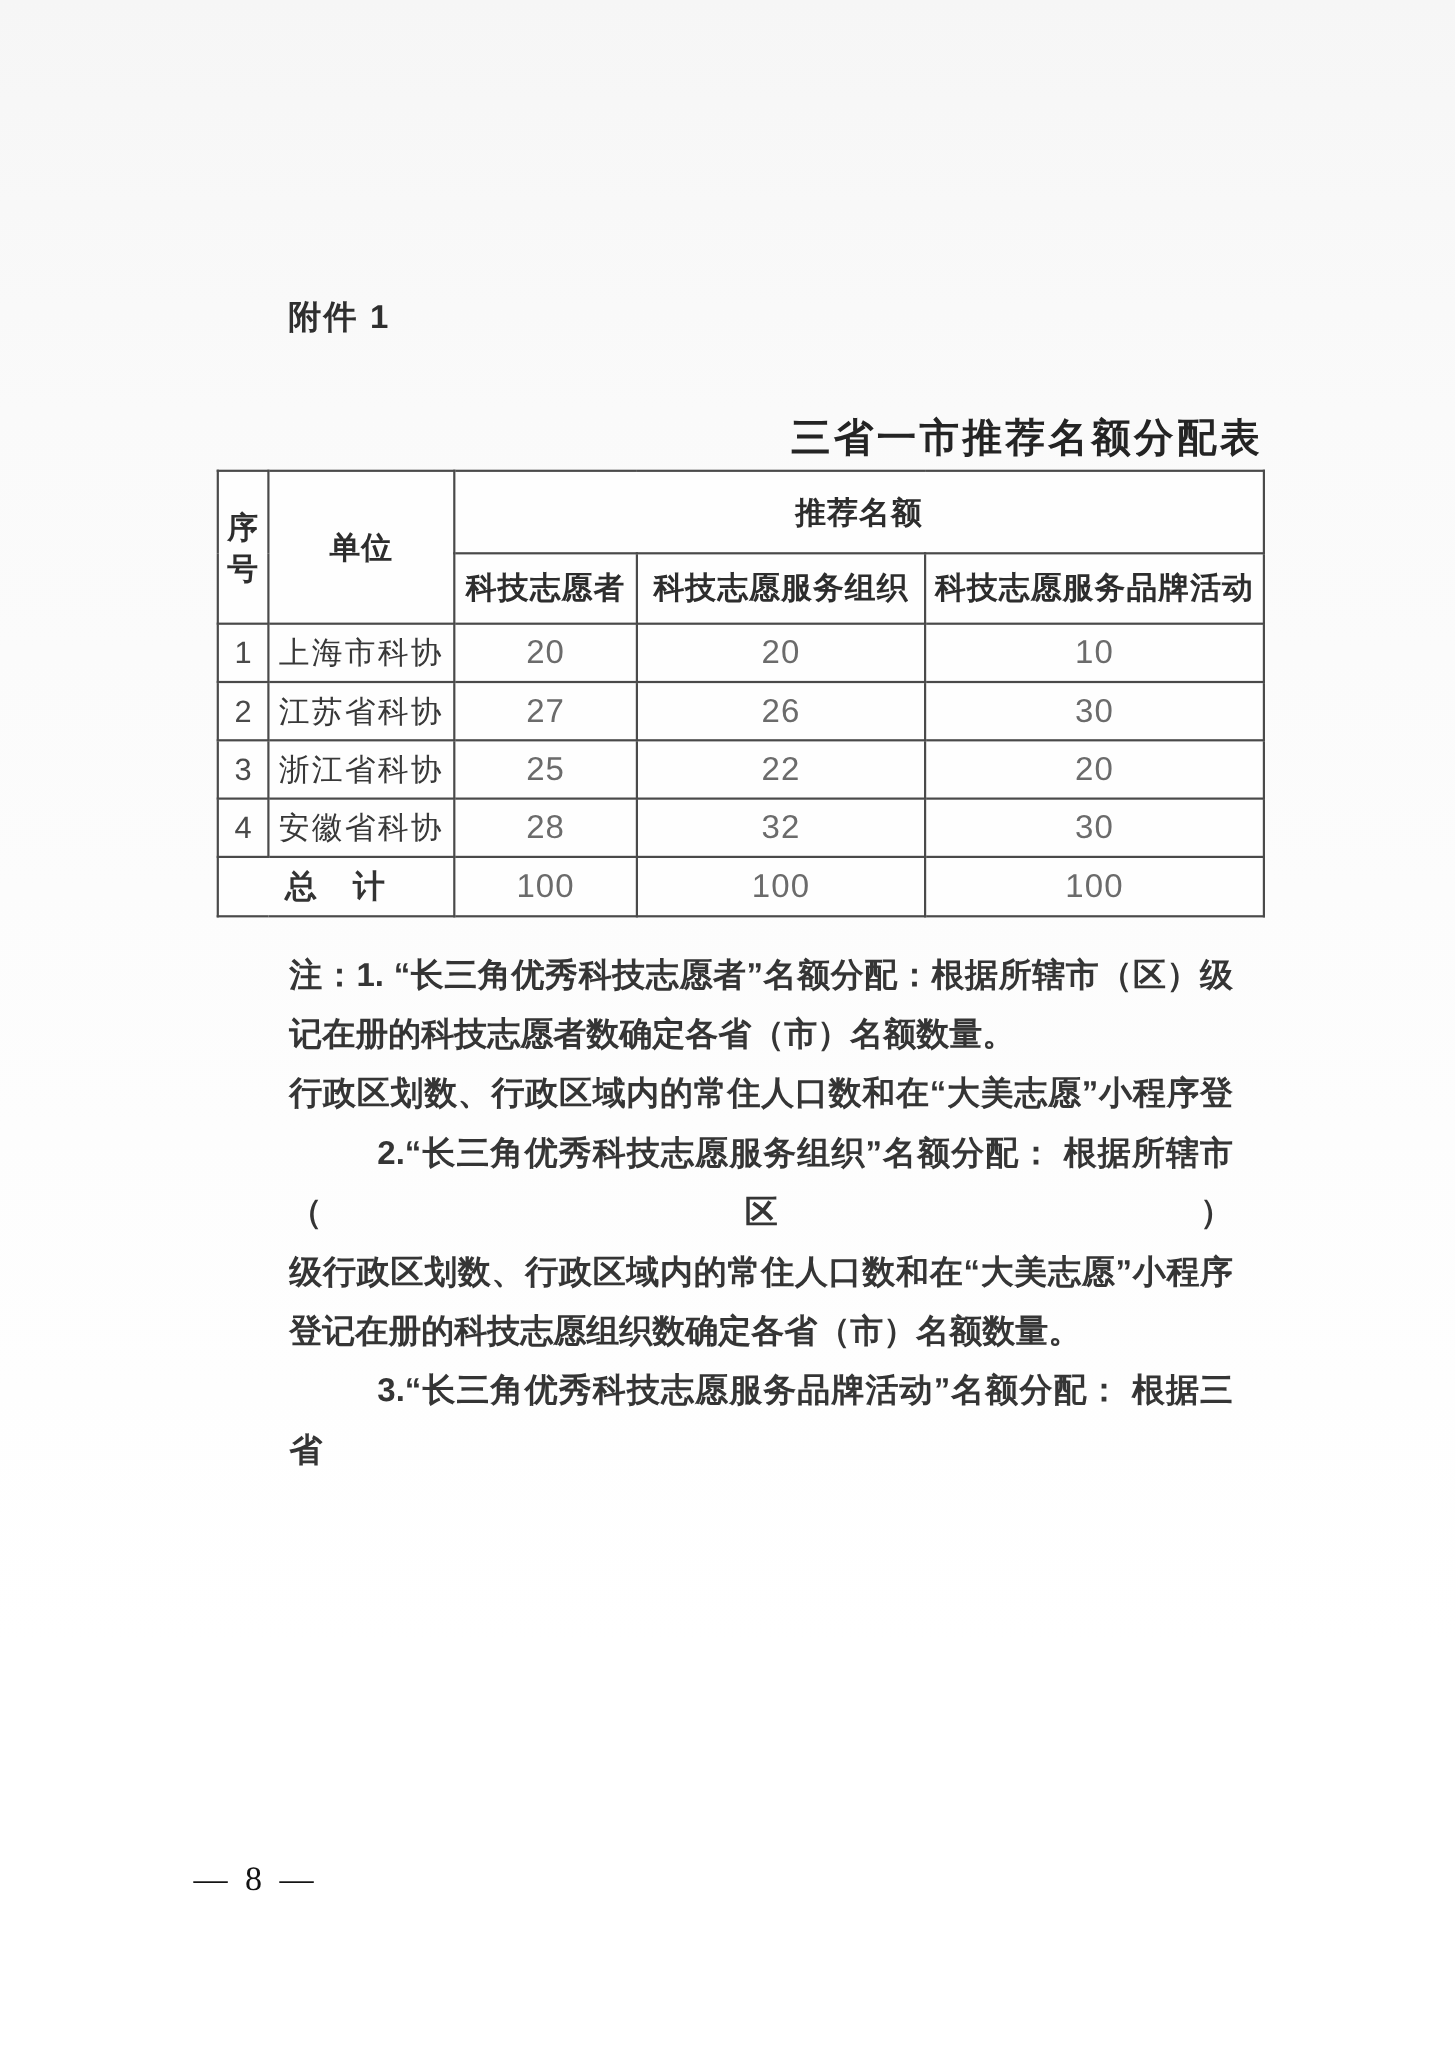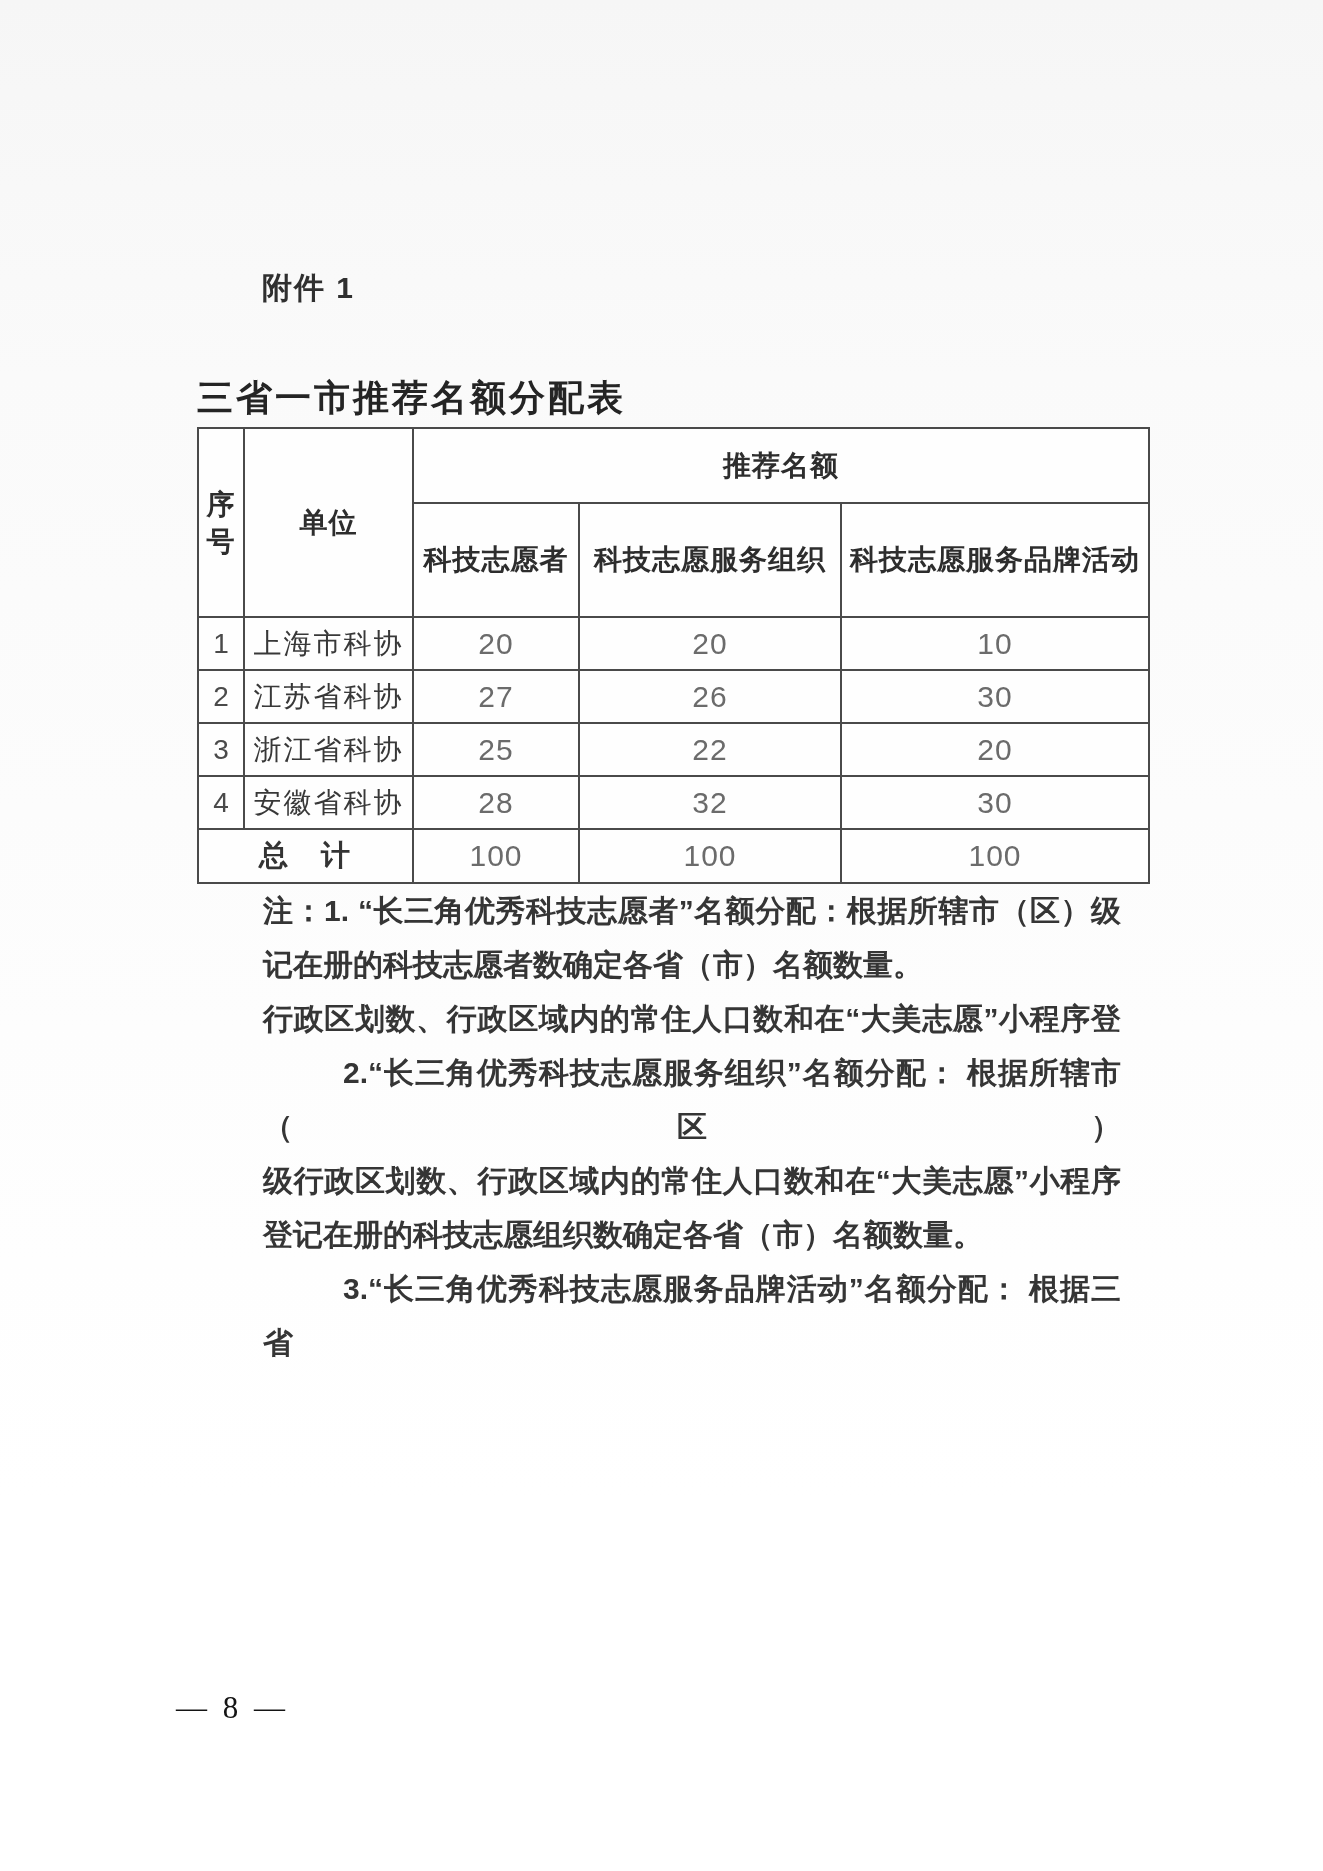--- a/index.html
+++ b/index.html
@@ -10,56 +10,56 @@
     color:#333;
   }
   .abs{position:absolute;}
 
   .attachment{
     left:262px;top:268px;
     font-size:30px;font-weight:700;color:#2f2f2f;letter-spacing:2px;
   }
   .doc-title{
     left:197px;top:374px;width:951px;
-    text-align:left;font-size:36px;font-weight:700;color:#242424;letter-spacing:3px;
+    text-align:right;font-size:36px;font-weight:700;color:#242424;letter-spacing:3px;
   }
 
   table.quota{
     position:absolute;left:197px;top:427px;width:951px;
     border-collapse:collapse;table-layout:fixed;
     background:#fefefe;
   }
   table.quota th,table.quota td{
     border:2px solid #4a4a4a;
     text-align:center;vertical-align:middle;
     padding:0;overflow:hidden;
   }
   table.quota th{
     font-size:28px;font-weight:700;color:#2d2d2d;letter-spacing:1px;
   }
   th.th-index{white-space:pre-line;line-height:37px;}
   tr.hrow1{height:75px;}
-  tr.hrow2{height:114px;padding-left:28px;}
+  tr.hrow2{height:64px;padding-left:28px;}
   tr.drow{height:53px;}
   tr.trow{height:54px;}
   td.cell-unit{
     font-size:28px;color:#383838;letter-spacing:2px;font-weight:500;
   }
   td.cell-idx{
     font-size:28px;color:#4a4a4a;
   }
   td.cell-num{
     font-size:30px;color:#6b6b6b;letter-spacing:1px;
   }
   td.cell-total-label{
     font-size:29px;color:#333;font-weight:600;letter-spacing:2px;
   }
 
   .notes{
-    left:263px;top:884px;width:858px;
+    left:263px;top:860px;width:858px;
     font-size:30px;line-height:54px;font-weight:600;color:#353535;
   }
   .note-line{width:100%;}
   .note-line.j{text-align:justify;text-align-last:justify;text-justify:inter-character;}
   .note-line.ind{text-indent:80px;}
 
   .page-footer{
     left:176px;top:1690px;
     font-family:"Liberation Serif","DejaVu Serif",serif;
     font-size:31px;color:#141414;white-space:pre;word-spacing:8px;

